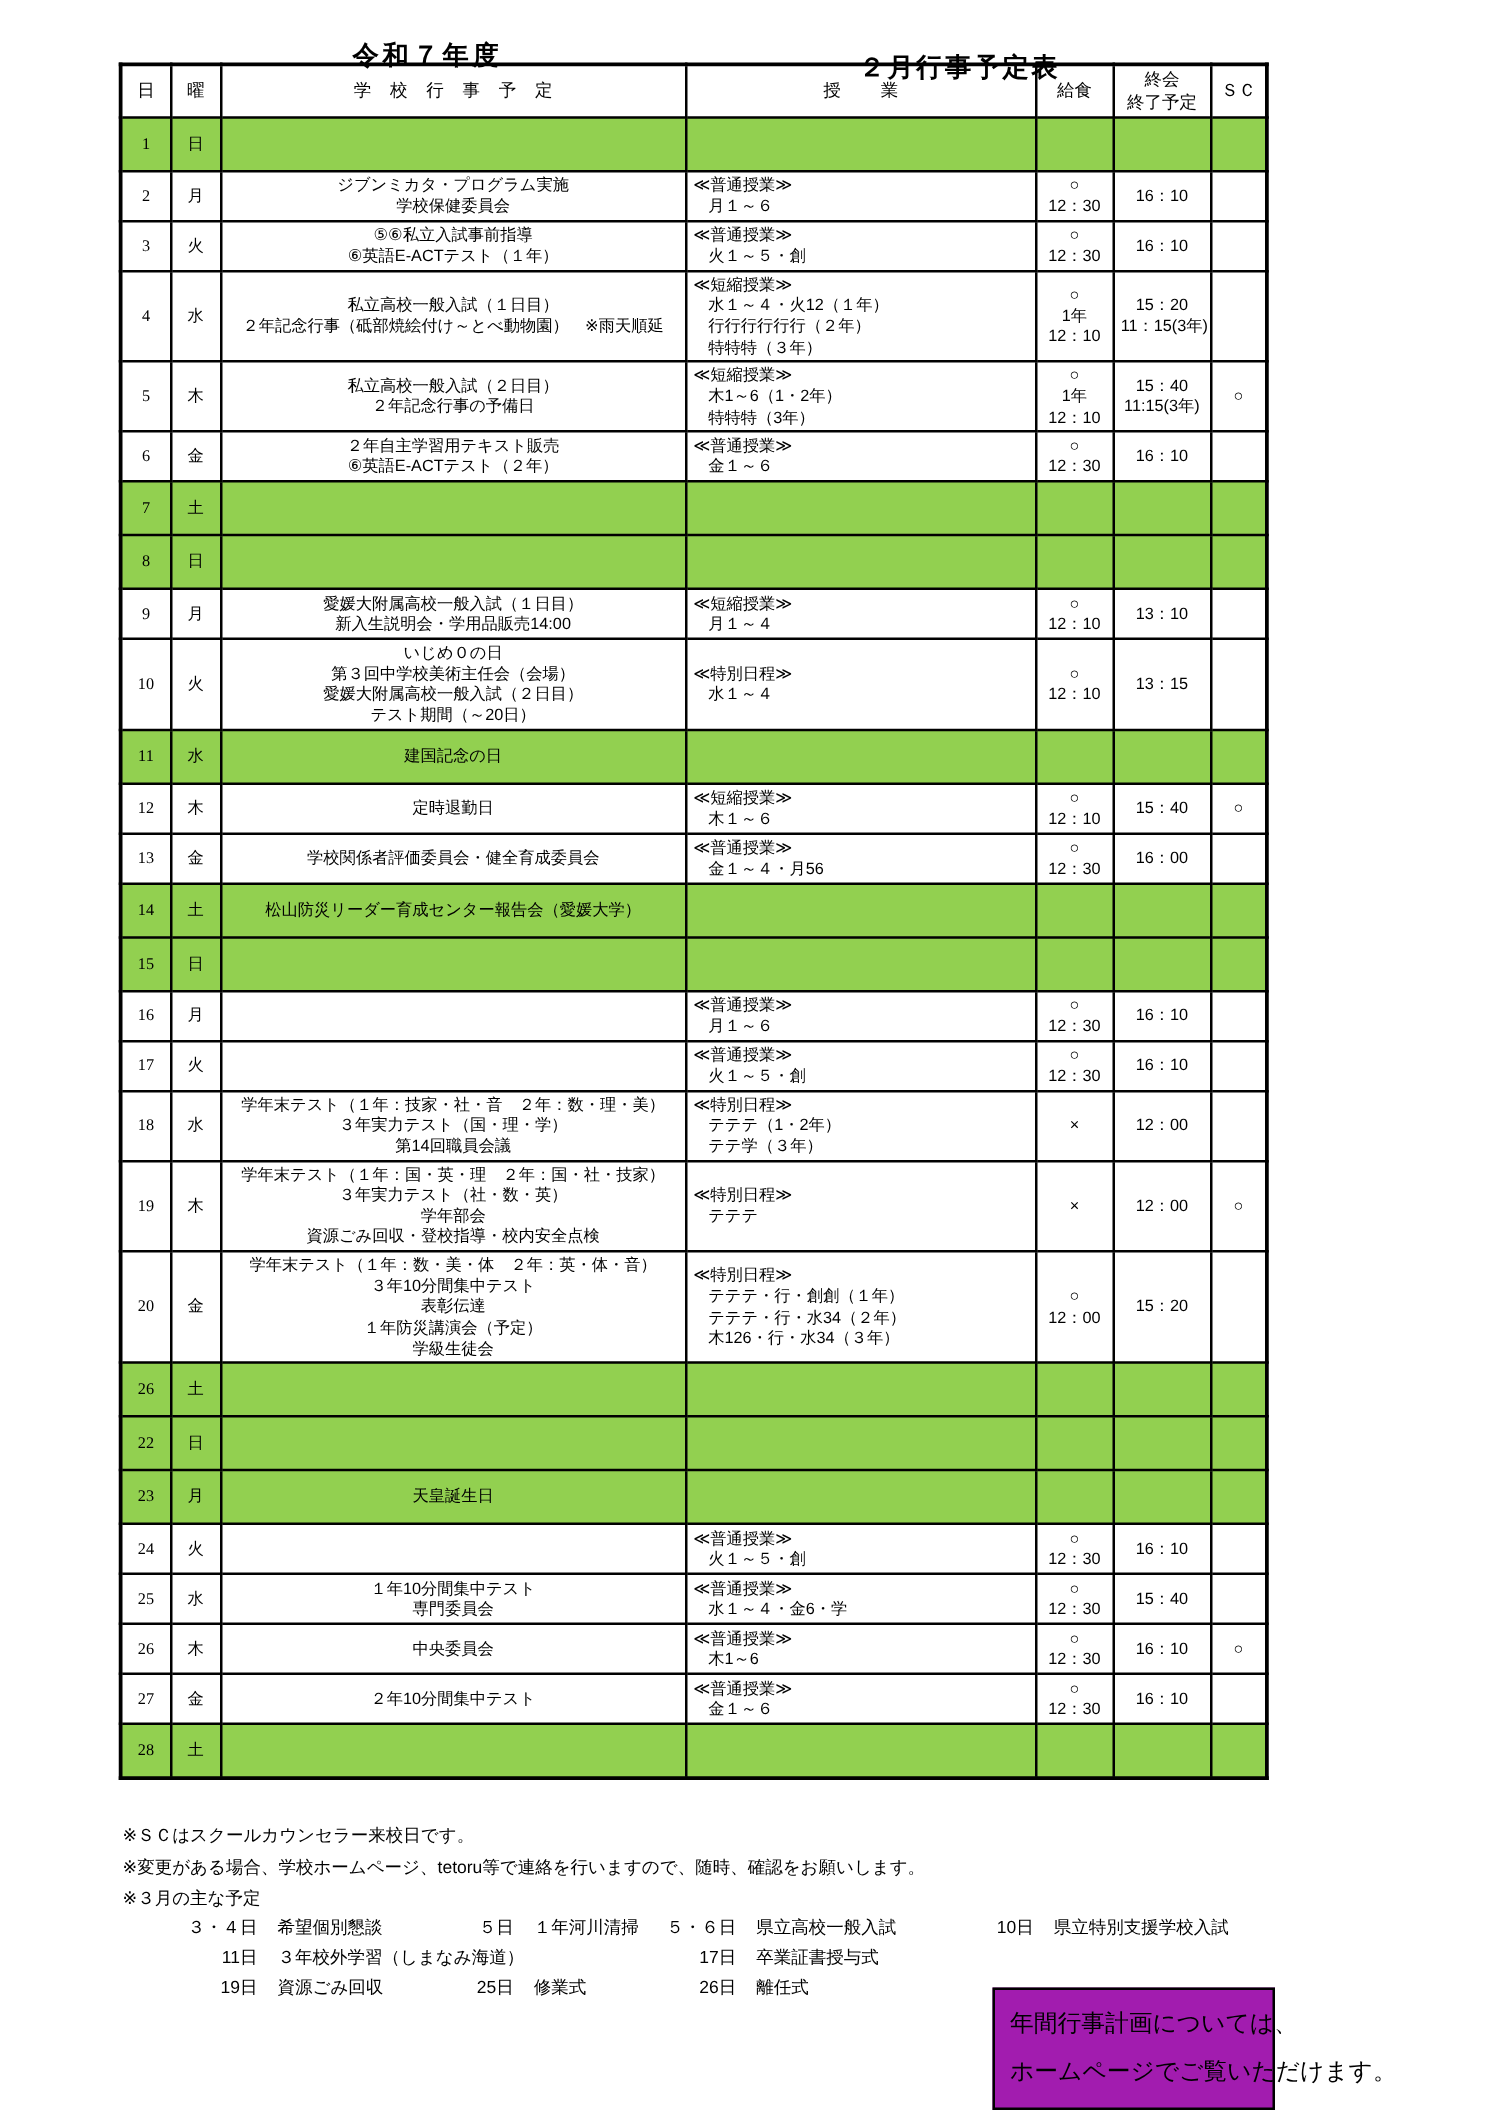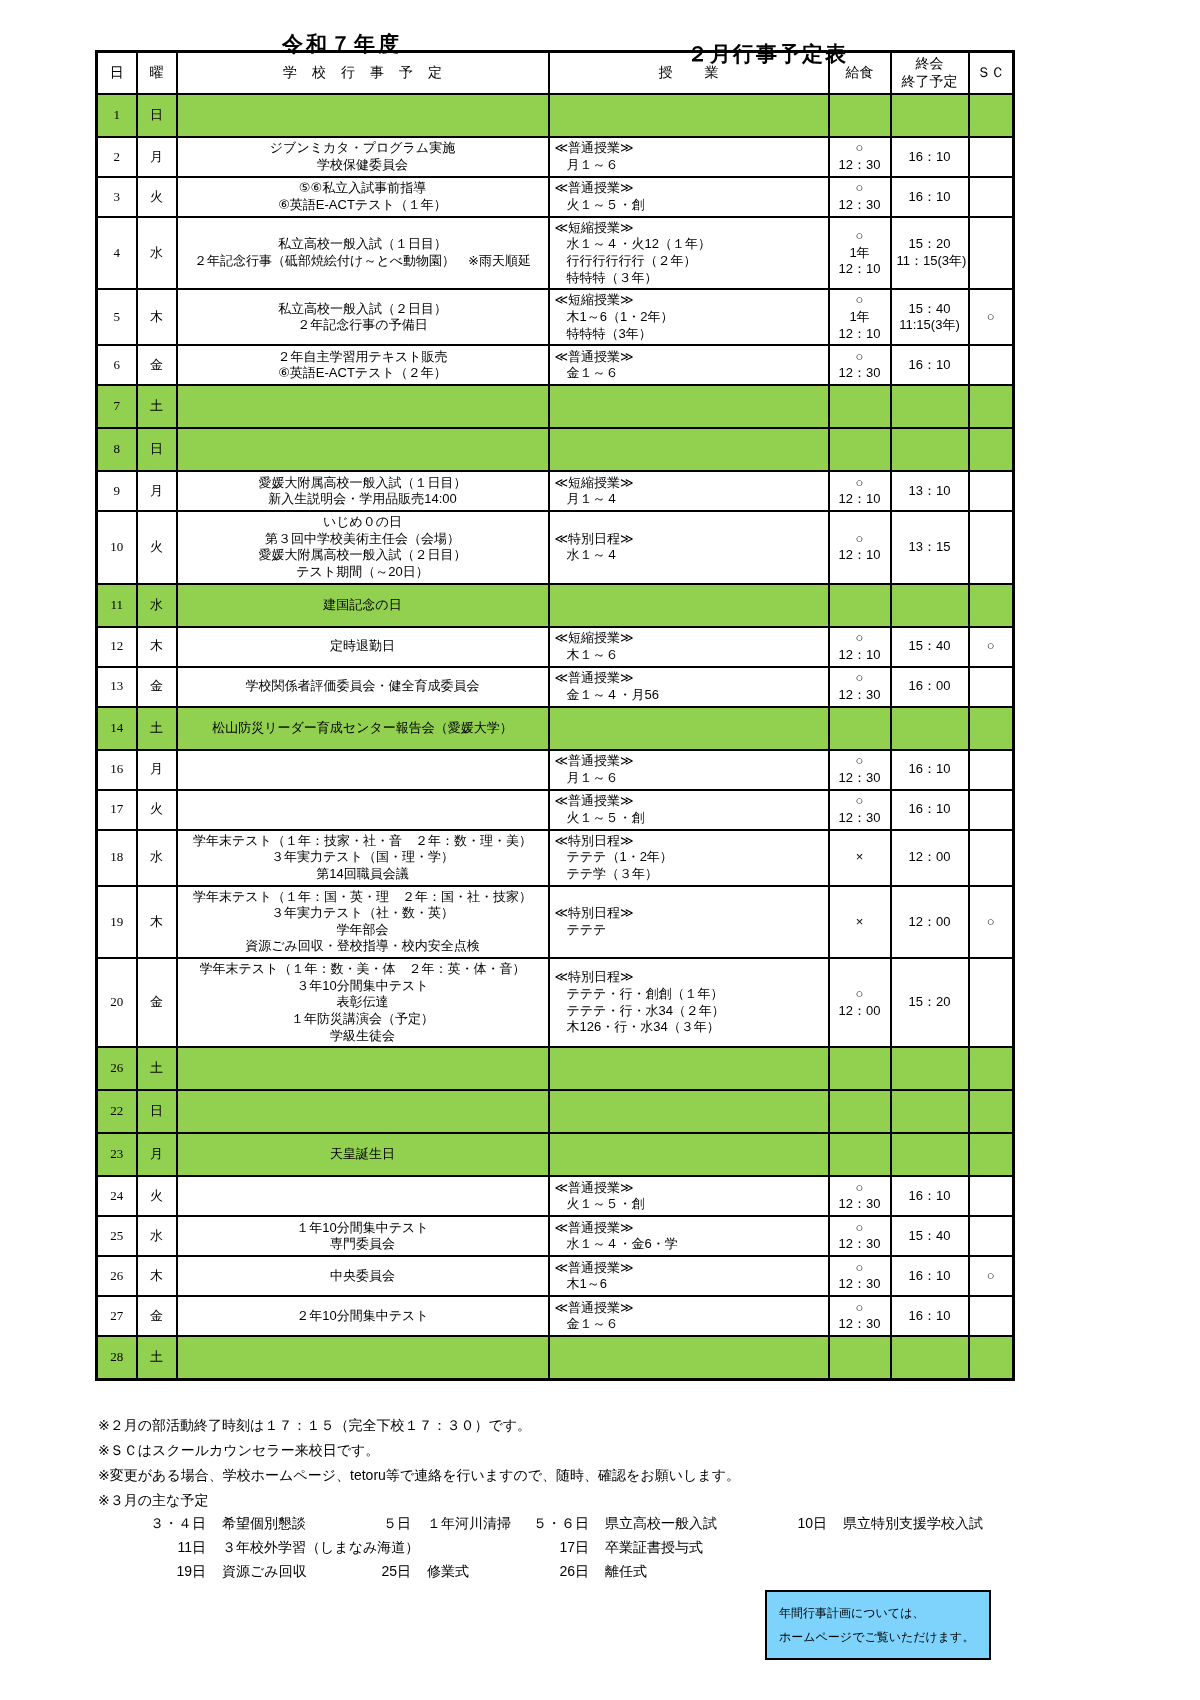--- a/index.html
+++ b/index.html
@@ -59,23 +59,23 @@
   
   .march-grid {
     margin: 2px 0 0 142px;
     display: grid; grid-template-columns: 205px 178px 238px auto;
     row-gap: 6px; font-size: 14px;
   }
   .march-item { display: flex; white-space: nowrap; align-items: flex-end; }
   .march-day { width: 64px; text-align: right; margin-right: 16px; flex: 0 0 auto; }
   
   .info-box {
-    position: absolute; left: 765px; top: 1590px; width: 226px;
-    border: 2px solid #000; background: #7dd3fc;
-    padding: 9px 12px; font-size: 12px; line-height: 2.0;
+    position: absolute; left: 794px; top: 1590px; width: 226px;
+    border: 2px solid #000; background: #a21caf;
+    padding: 9px 12px; font-size: 19px; line-height: 2.0;
   }
   .info-box div { white-space: nowrap; }
 </style>
 </head>
 <body>
 
 <div class="title-bar">
   <span class="title-year">令和７年度</span>
   <span class="title-name">２月行事予定表</span>
 </div>
@@ -335,20 +335,29 @@
           <td class="c-day">14</td>
           <td class="c-weekday">土</td>
           <td class="c-events">
             <div>松山防災リーダー育成センター報告会（愛媛大学）</div>
           </td>
           <td class="c-classes"></td>
           <td class="c-lunch"></td>
           <td class="c-end"></td>
           <td class="c-sc"></td>
         </tr>
+        <tr class="day-row holiday">
+          <td class="c-day">15</td>
+          <td class="c-weekday">日</td>
+          <td class="c-events"></td>
+          <td class="c-classes"></td>
+          <td class="c-lunch"></td>
+          <td class="c-end"></td>
+          <td class="c-sc"></td>
+        </tr>
         <tr class="day-row">
           <td class="c-day">16</td>
           <td class="c-weekday">月</td>
           <td class="c-events"></td>
           <td class="c-classes">
             <div>≪普通授業≫</div>
             <div class="ind">月１～６</div>
           </td>
           <td class="c-lunch">
             <div>○</div>
@@ -554,21 +563,20 @@
           <td class="c-classes"></td>
           <td class="c-lunch"></td>
           <td class="c-end"></td>
           <td class="c-sc"></td>
         </tr>
       </tbody>
   </table>
 </div>
 
 <div class="notes">
-    <div class="note-line">※２月の部活動終了時刻は１７：１５（完全下校１７：３０）です。</div>
     <div class="note-line">※ＳＣはスクールカウンセラー来校日です。</div>
     <div class="note-line">※変更がある場合、学校ホームページ、tetoru等で連絡を行いますので、随時、確認をお願いします。</div>
     <div class="note-line">※３月の主な予定</div>
   </div>
 <div class="march-grid">
     <div class="march-item">
       <span class="march-day">３・４日</span>
       <span class="march-label">希望個別懇談</span>
     </div>
     <div class="march-item">

